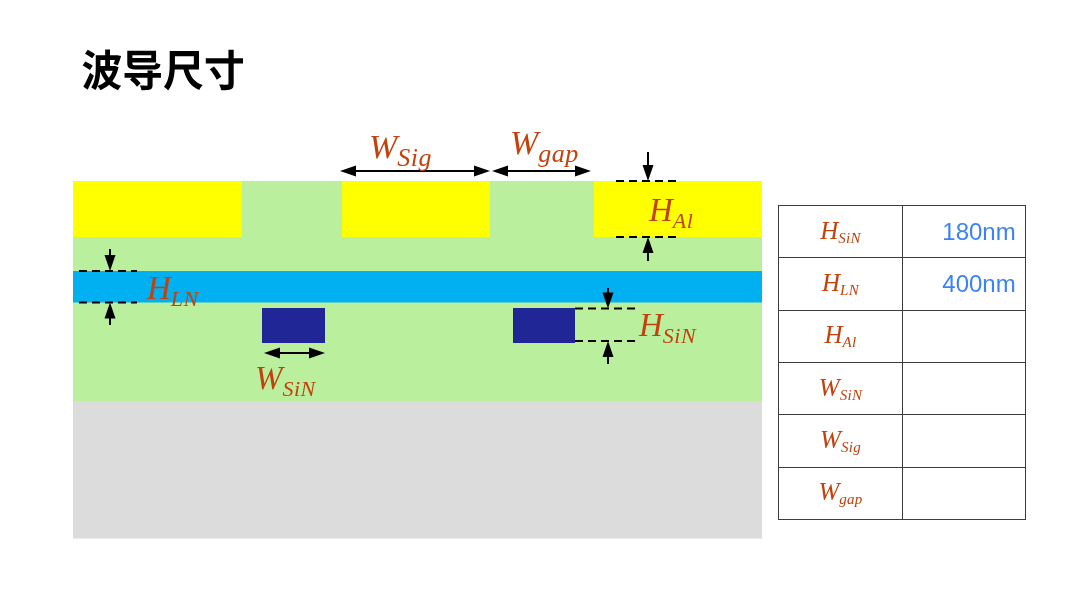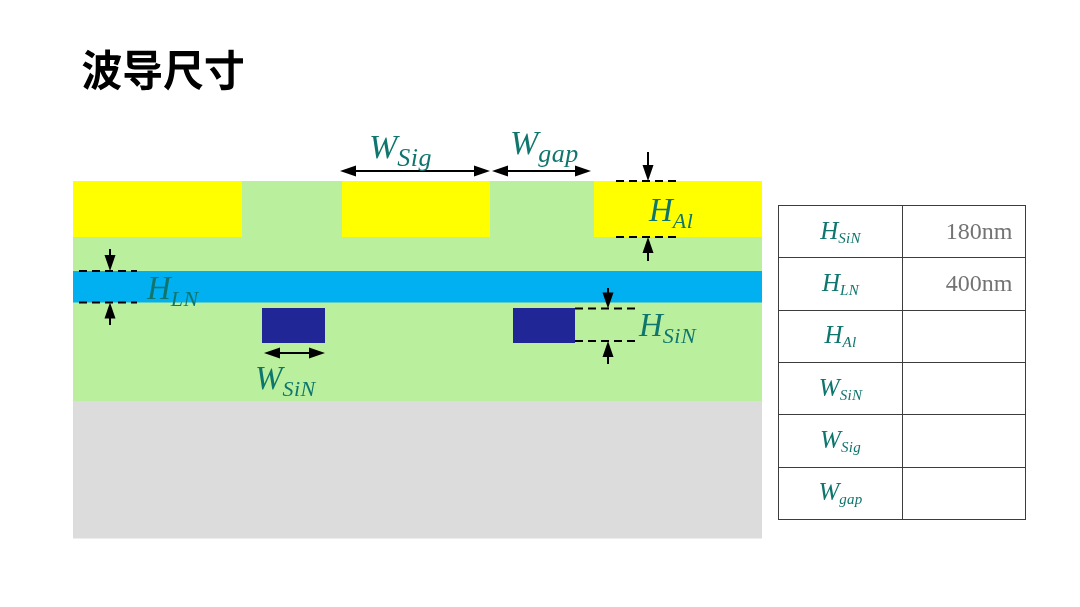--- a/index.html
+++ b/index.html
@@ -4,21 +4,21 @@
 <style>
   * { margin: 0; padding: 0; box-sizing: border-box; }
   html, body { width: 1080px; height: 607px; background: #ffffff; overflow: hidden; }
   body { font-family: "Liberation Sans", sans-serif; position: relative; }
   .stage { position: absolute; left: 0; top: 0; width: 1080px; height: 607px; }
   svg.scene { position: absolute; left: 0; top: 0; }
 
   .mathlabel {
     font-family: "Liberation Serif", serif;
     font-style: italic;
-    color: #0f766e;
+    color: #c2410c;
     white-space: nowrap;
     line-height: 1;
   }
   .mathlabel .mmain { font-size: 33px; }
   .mathlabel .msub { font-size: 22px; vertical-align: -7px; letter-spacing: 0.5px; }
   .mathlabel.big .mmain { font-size: 34px; }
   .mathlabel.big .msub { font-size: 26px; vertical-align: -8px; letter-spacing: 0.5px; }
   .mathlabel.sm .mmain { font-size: 25px; }
   .mathlabel.sm .msub { font-size: 15px; vertical-align: -4px; letter-spacing: 0.3px; }
   .diag-label { position: absolute; }
@@ -30,23 +30,23 @@
     border-collapse: collapse;
     table-layout: fixed;
   }
   table.params td {
     border: 1.5px solid #3c3c3c;
     text-align: center;
     vertical-align: middle;
   }
   td.param-cell { width: 124px; }
   td.value-cell {
-    font-family: Liberation Serif, serif;
+    font-family: Liberation Sans, sans-serif;
     font-size: 24px;
-    color: #737373;
+    color: #3b82f6;
     padding-left: 30px;
   }
 </style>
 </head>
 <body>
 
 <div class="stage">
 
   <span style="position:absolute; left:82px; top:49px; width:161px; height:41px; overflow:hidden; color:transparent; font-size:40px; white-space:nowrap;">波导尺寸</span>
 

